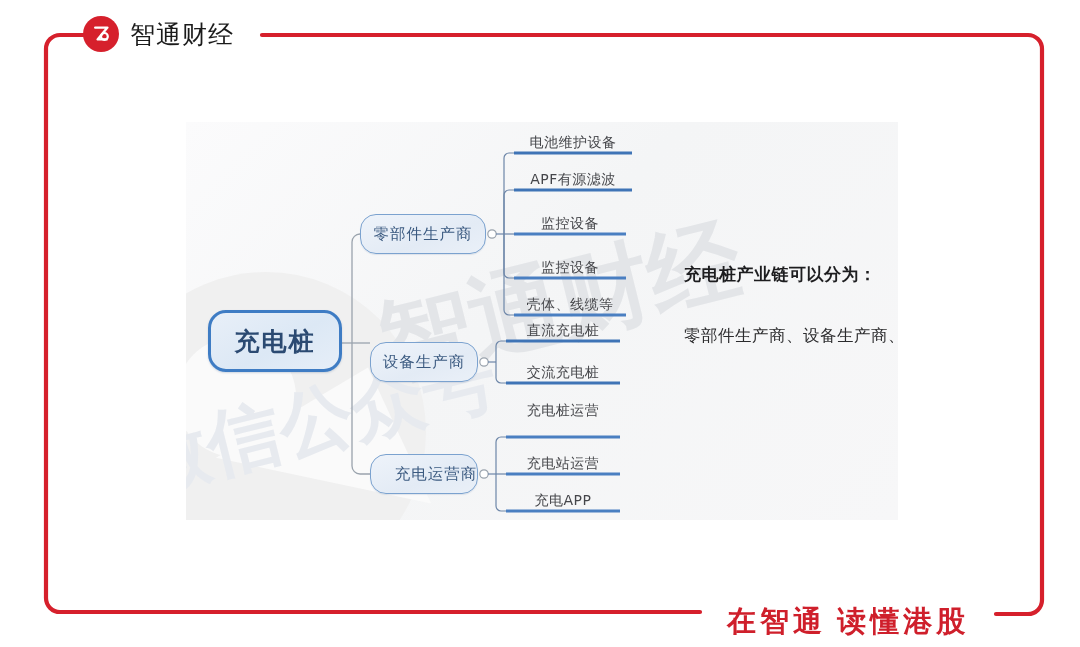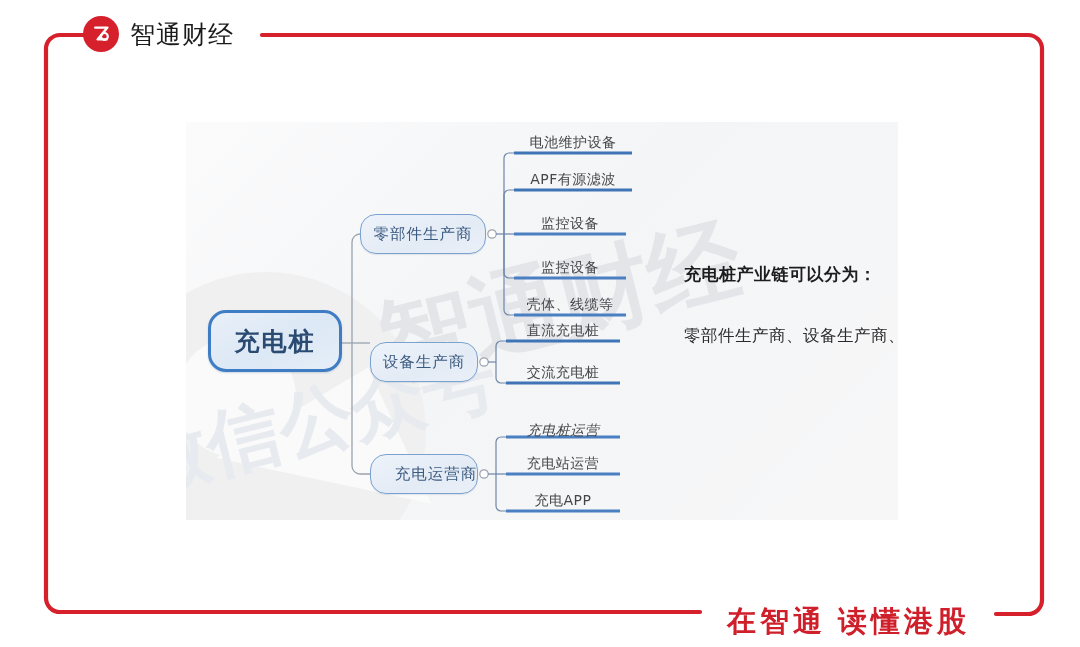--- a/index.html
+++ b/index.html
@@ -16,21 +16,21 @@
   
   .brand{position:absolute;left:83px;top:16px;display:flex;align-items:center;gap:11px;}
   .logo-badge{width:36px;height:36px;border-radius:50%;background:#d6202c;
     display:flex;align-items:center;justify-content:center;position:relative;flex:none;}
   .brand-name{font-size:25px;color:#1b1b1b;letter-spacing:1px;font-weight:500;
     font-family:"DejaVu Sans","Liberation Sans",sans-serif;white-space:nowrap;}
 
   
   .slogan{position:absolute;left:727px;top:602px;font-size:29px;font-weight:bold;
     color:#cf1f2b;letter-spacing:4px;white-space:nowrap;
-    font-family:Liberation Sans, sans-serif;}
+    font-family:Liberation Serif, serif;}
 
   
   .panel{position:absolute;left:186px;top:122px;width:712px;height:398px;
     background:linear-gradient(135deg,#fbfbfc 0%,#f4f5f6 45%,#f7f7f8 100%);
     overflow:hidden;}
   .wm-circle{position:absolute;left:-80px;top:150px;width:320px;height:320px;
     border-radius:50%;background:#f0f0f0;}
   .wm-circle2{position:absolute;left:-10px;top:215px;width:120px;height:120px;
     border-radius:50%;background:#fafafa;}
   .wm-tri{position:absolute;left:40px;top:240px;width:0;height:0;
@@ -161,21 +161,21 @@
 
     <div class="leaf" style="left:328px;top:12px;width:118px;">电池维护设备</div>
     <div class="leaf" style="left:328px;top:49px;width:118px;">APF有源滤波</div>
     <div class="leaf" style="left:328px;top:93px;width:112px;">监控设备</div>
     <div class="leaf" style="left:328px;top:137px;width:112px;">监控设备</div>
     <div class="leaf" style="left:328px;top:174px;width:112px;">壳体、线缆等</div>
 
     <div class="leaf" style="left:320px;top:200px;width:114px;">直流充电桩</div>
     <div class="leaf" style="left:320px;top:242px;width:114px;">交流充电桩</div>
 
-    <div class="leaf" style="left:320px;top:300px;width:114px;font-style:italic;">充电桩运营</div>
+    <div class="leaf" style="left:320px;top:280px;width:114px;">充电桩运营</div>
     <div class="leaf" style="left:320px;top:333px;width:114px;">充电站运营</div>
     <div class="leaf" style="left:320px;top:370px;width:114px;">充电APP</div>
   </div>
 
   <div class="desc">
     <div class="desc-title">充电桩产业链可以分为：</div>
     <div class="desc-body">
       <div>零部件生产商、设备生产商、</div>
     </div>
   </div>

